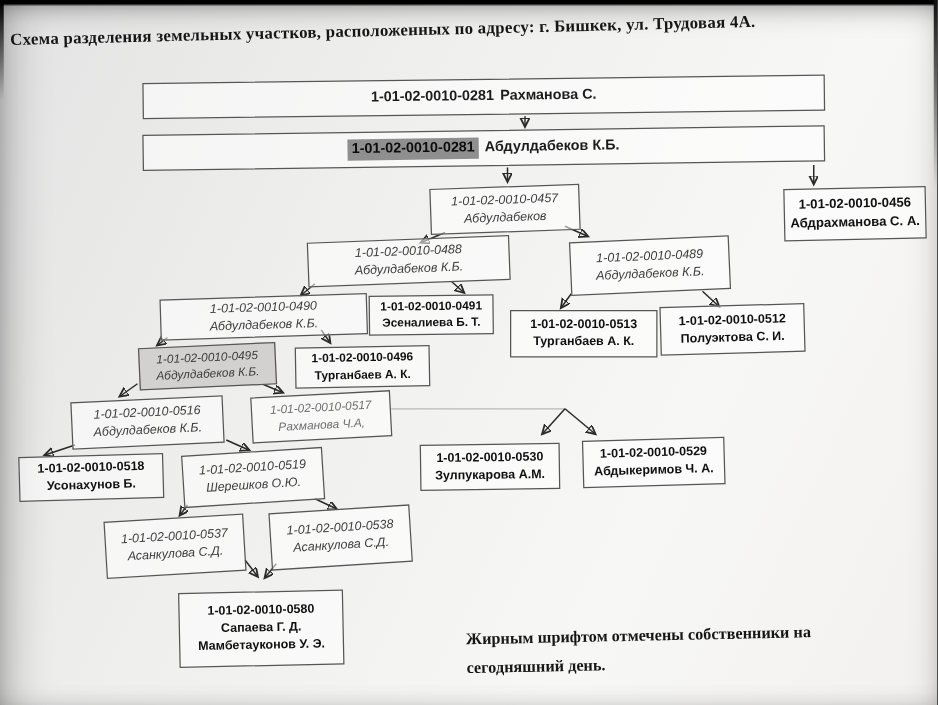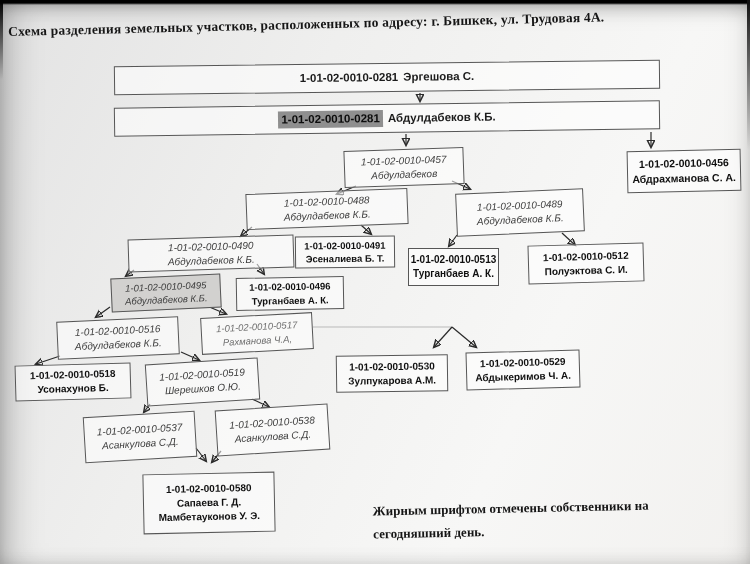--- a/index.html
+++ b/index.html
@@ -44,21 +44,21 @@
   .code-hl{background:#8f8f8f;color:#0d0d0d;padding:0 3px;}
 
   #n0281a{left:114px;top:63px;width:546px;transform:rotate(-.7deg);}
   #n0281b{left:114px;top:104px;width:546px;transform:rotate(-.8deg);}
   #n0457{left:344px;top:149px;width:120px;height:37px;transform:rotate(-2deg);}
   #n0456{left:627px;top:150px;width:114px;height:42px;transform:rotate(-1.2deg);font-size:10.5px;}
   #n0488{left:246px;top:191px;width:162px;height:36px;transform:rotate(-2.2deg);}
   #n0489{left:456px;top:191px;width:128px;height:43px;transform:rotate(-2.5deg);}
   #n0490{left:128px;top:237px;width:166px;height:33px;transform:rotate(-1.8deg);}
   #n0491{left:295px;top:236px;width:100px;height:32px;transform:rotate(-.6deg);font-size:9.5px;}
-  #n0513{left:408px;top:248px;width:91px;height:38px;}
+  #n0513{left:408px;top:248px;width:118px;height:38px;}
   #n0512{left:528px;top:244px;width:116px;height:39px;transform:rotate(-1.6deg);}
   #n0495{left:111px;top:276px;width:110px;height:34px;transform:rotate(-2.6deg);font-size:9.5px;}
   #n0496{left:236px;top:277px;width:108px;height:33px;transform:rotate(-1deg);font-size:9.5px;}
   #n0516{left:57px;top:319px;width:122px;height:38px;transform:rotate(-2.6deg);}
   #n0517{left:201px;top:315px;width:112px;height:37px;transform:rotate(-3deg);font-size:9.5px;}
   #n0518{left:15px;top:364px;width:116px;height:36px;transform:rotate(-1.6deg);}
   #n0519{left:146px;top:361px;width:113px;height:42px;transform:rotate(-3.6deg);}
   #n0530{left:336px;top:355px;width:112px;height:37px;transform:rotate(-.8deg);}
   #n0529{left:466px;top:351px;width:114px;height:38px;transform:rotate(-1.6deg);}
   #n0537{left:84px;top:414px;width:112px;height:46px;transform:rotate(-3.4deg);}
@@ -104,21 +104,21 @@
     <line x1="452" y1="327" x2="434" y2="347" marker-end="url(#ah)"></line>
     <line x1="452" y1="327" x2="476" y2="347" marker-end="url(#ah)"></line>
     <line x1="150" y1="404" x2="144" y2="412" marker-end="url(#ah)"></line>
     <line x1="252" y1="399" x2="269" y2="407" marker-end="url(#ah)"></line>
     <line x1="196" y1="448" x2="206" y2="461" marker-end="url(#ah)"></line>
     <line x1="221" y1="451" x2="212" y2="462" marker-end="url(#ah)"></line>
   </svg>
 
   <div class="node wide" id="n0281a">
     <span class="code">1-01-02-0010-0281</span>
-    <span>Эргешова С.</span>
+    <span>Рахманова С.</span>
   </div>
 
   <div class="node wide" id="n0281b">
     <span class="code code-hl">1-01-02-0010-0281</span>
     <span>Абдулдабеков К.Б.</span>
   </div>
 
   <div class="node italic" id="n0457">
     <div class="code">1-01-02-0010-0457</div>
     <div>Абдулдабеков</div>

